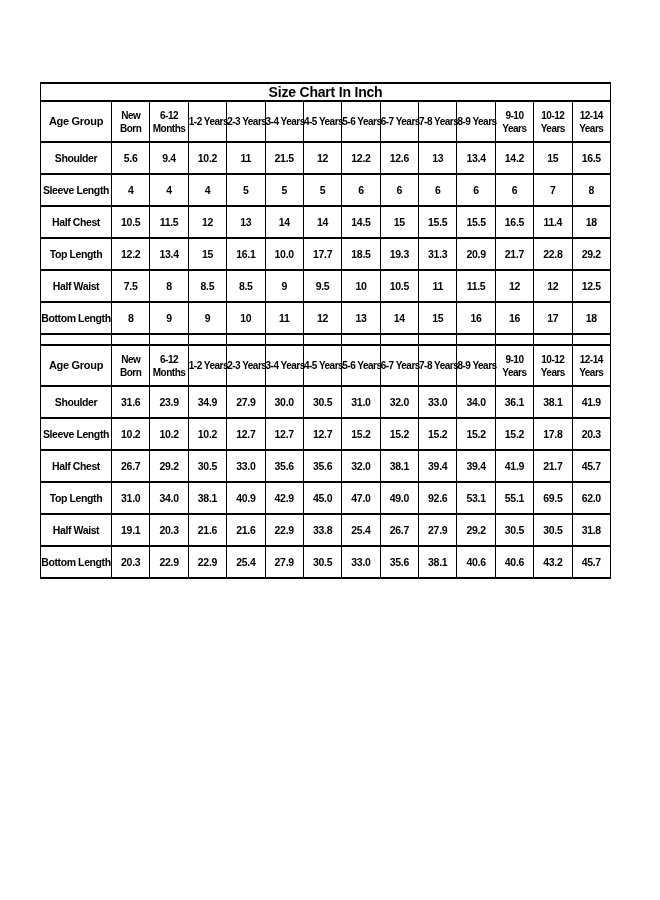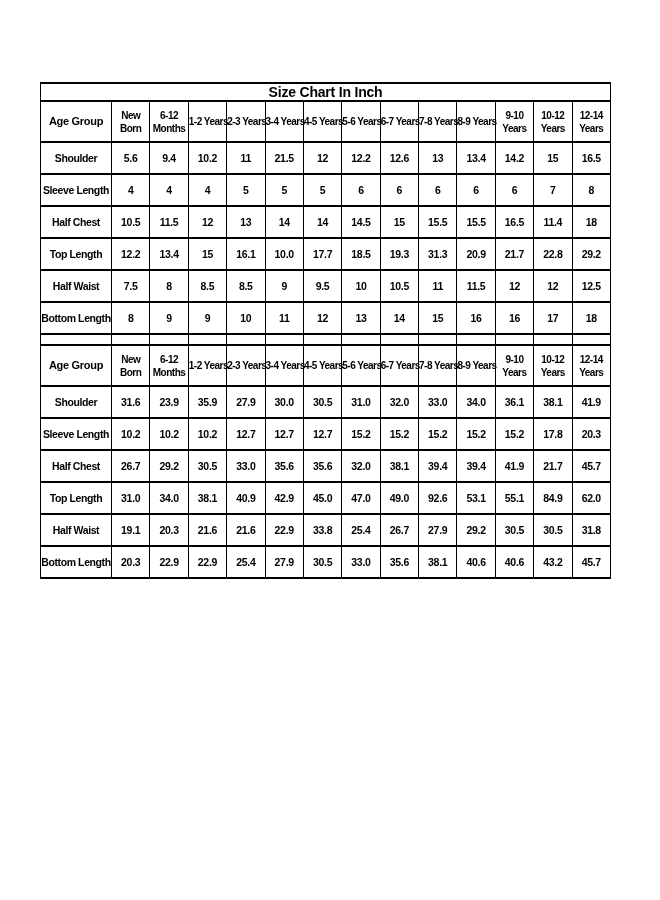--- a/index.html
+++ b/index.html
@@ -247,21 +247,21 @@
 Years</th>
             <th class="c-head">10-12
 Years</th>
             <th class="c-head">12-14
 Years</th>
           </tr>
           <tr class="r-data">
             <th class="c-label">Shoulder</th>
             <td class="c-val">31.6</td>
             <td class="c-val">23.9</td>
-            <td class="c-val">35.9</td>
+            <td class="c-val">34.9</td>
             <td class="c-val">27.9</td>
             <td class="c-val">30.0</td>
             <td class="c-val">30.5</td>
             <td class="c-val">31.0</td>
             <td class="c-val">32.0</td>
             <td class="c-val">33.0</td>
             <td class="c-val">34.0</td>
             <td class="c-val">36.1</td>
             <td class="c-val">38.1</td>
             <td class="c-val">41.9</td>
@@ -304,21 +304,21 @@
             <td class="c-val">34.0</td>
             <td class="c-val">38.1</td>
             <td class="c-val">40.9</td>
             <td class="c-val">42.9</td>
             <td class="c-val">45.0</td>
             <td class="c-val">47.0</td>
             <td class="c-val">49.0</td>
             <td class="c-val">92.6</td>
             <td class="c-val">53.1</td>
             <td class="c-val">55.1</td>
-            <td class="c-val">84.9</td>
+            <td class="c-val">69.5</td>
             <td class="c-val">62.0</td>
           </tr>
           <tr class="r-data">
             <th class="c-label">Half Waist</th>
             <td class="c-val">19.1</td>
             <td class="c-val">20.3</td>
             <td class="c-val">21.6</td>
             <td class="c-val">21.6</td>
             <td class="c-val">22.9</td>
             <td class="c-val">33.8</td>

